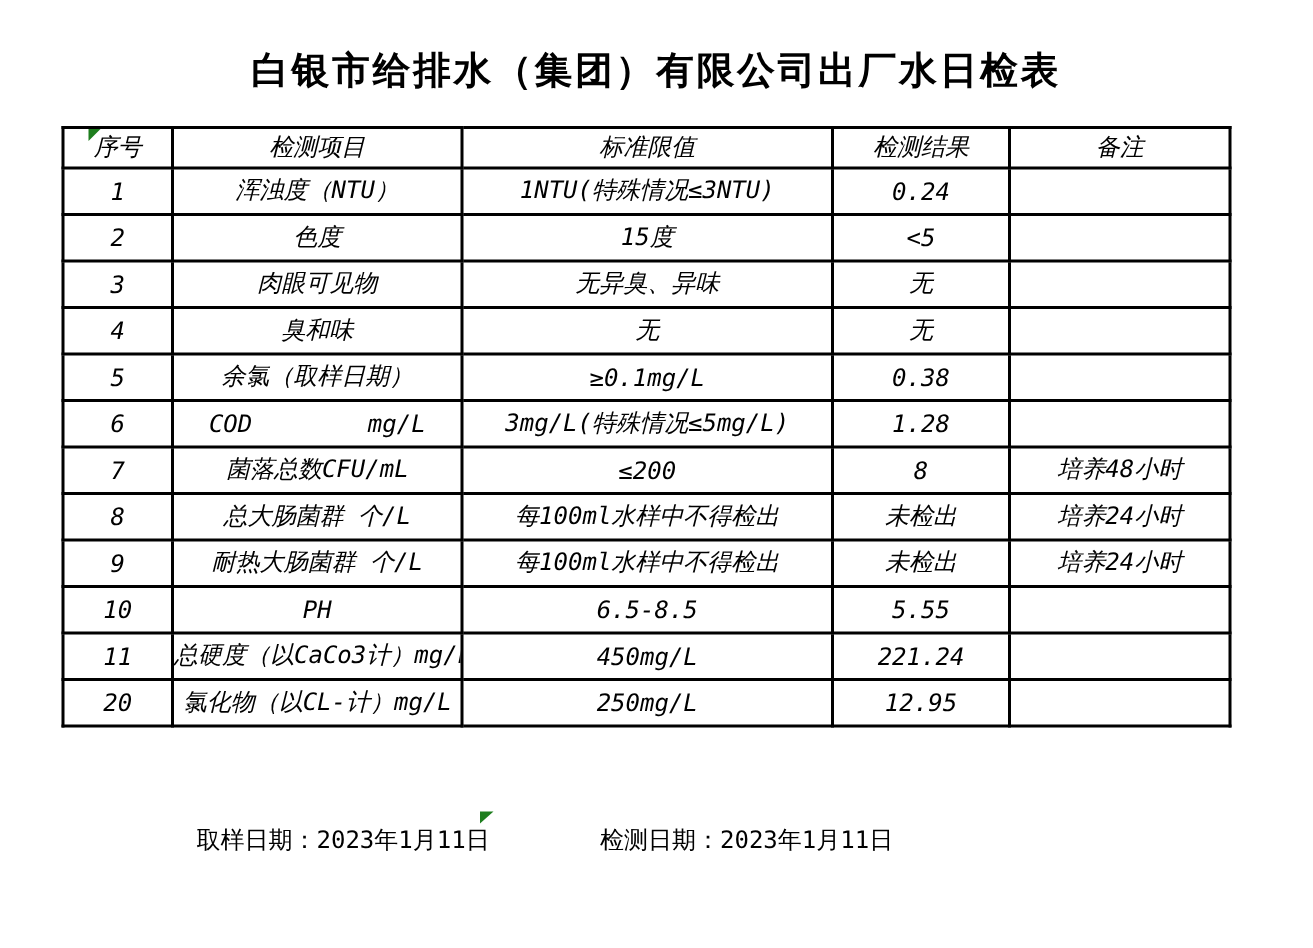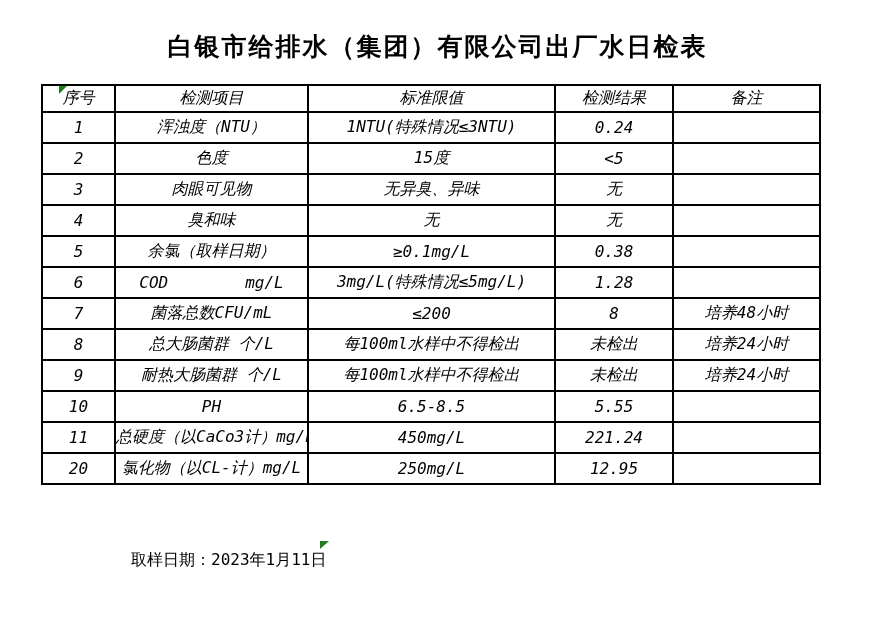--- a/index.html
+++ b/index.html
@@ -194,13 +194,14 @@
         <td></td>
       </tr>
     </tbody>
 </table>
 
 <div class="marker marker-top-left"></div>
 <div class="marker marker-bottom"></div>
 
 <div class="footer-line">
   <span class="footer-item footer-sampling">取样日期：2023年1月11日</span>
+  <span class="footer-item footer-testing">检测日期：2023年1月11日</span>
 </div>
 
 </body></html>

